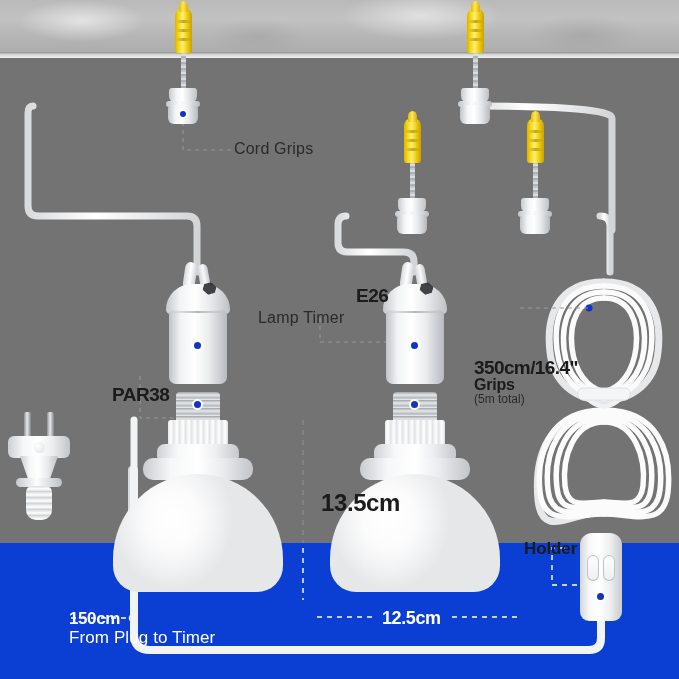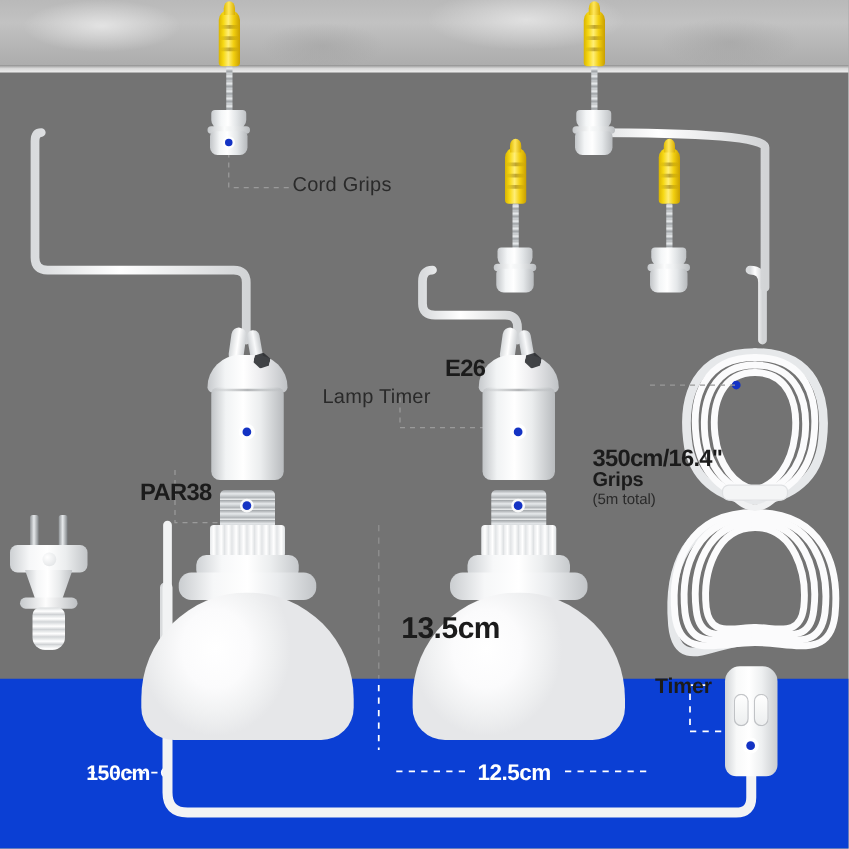--- a/index.html
+++ b/index.html
@@ -397,19 +397,20 @@
   <div class="lbl t-lampholder" style="z-index:9">Lamp Timer</div>
 
   <div class="lbl t-par38" style="z-index:9">PAR38</div>
 
   <div class="lbl t-cable1" style="z-index:9">350cm/16.4"</div>
   <div class="lbl t-cable2" style="z-index:9">Grips</div>
   <div class="lbl t-cable3" style="z-index:9">(5m total)</div>
 
   <div class="lbl t-135" style="z-index:9">13.5cm</div>
 
-  <div class="lbl t-switch" style="z-index:9">Timer</div>
+  <div class="lbl t-switch" style="z-index:9">Holder</div>
 
   <div class="lbl t-150" style="z-index:9">150cm</div>
+  <div class="lbl t-plugtimer" style="z-index:9">From Plug to Timer</div>
 
   <div class="lbl t-125" style="z-index:9">12.5cm</div>
 
 </div>
 
 </body></html>

